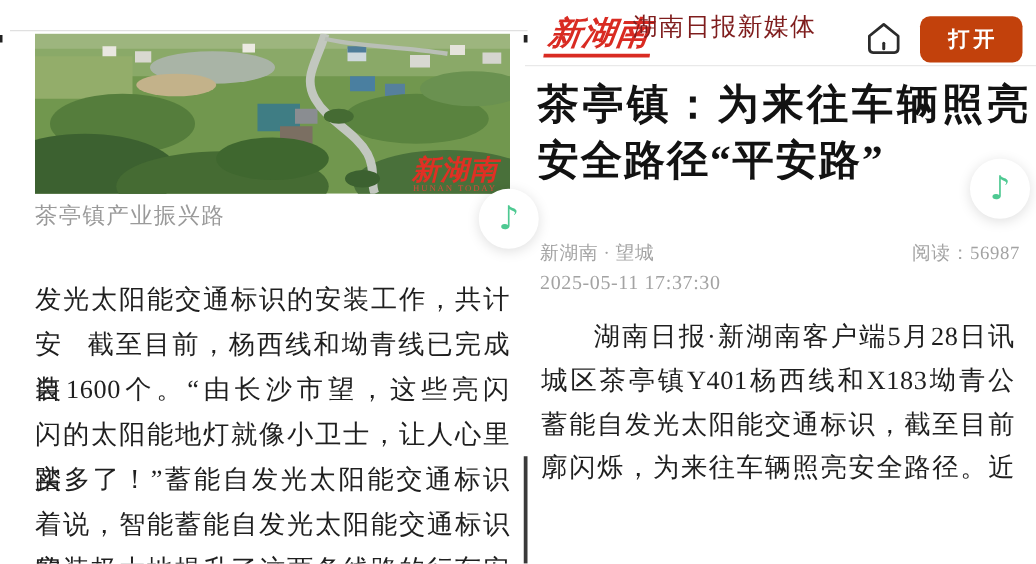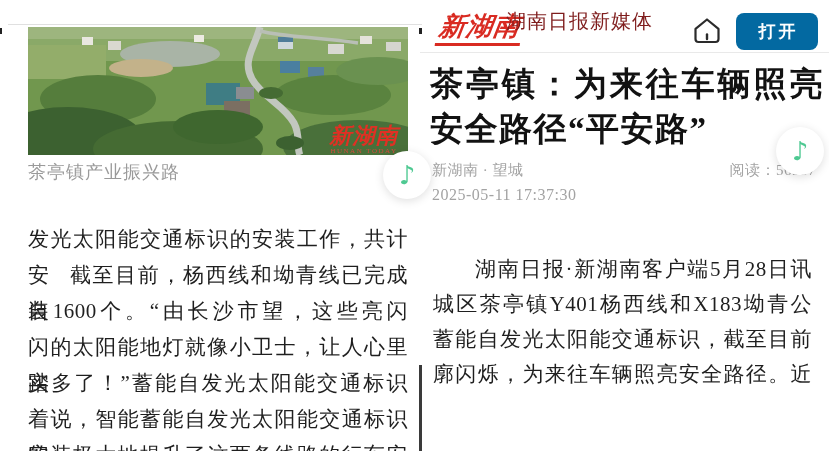--- a/index.html
+++ b/index.html
@@ -34,32 +34,32 @@
   .logo {
     left:437px; top:12px; font-size:26px; font-weight:900; font-style:italic;
     color:#d92b22; transform:skewX(-8deg); letter-spacing:1px;
     font-family:"Liberation Serif", serif; border-bottom:3px solid #d92b22;
     padding:0 2px 1px 2px; line-height:30px;
   }
   .brand { left:506px; top:8px; font-size:20px; color:#7f1d1d; letter-spacing:1px; }
   .home-btn { left:690px; top:14px; width:34px; height:34px; display:flex;
     align-items:center; justify-content:center; background:transparent; border:none; cursor:pointer; }
   .open-btn {
-    left:736px; top:13px; width:82px; height:37px; background:#0369a1; color:#ffffff;
+    left:736px; top:13px; width:82px; height:37px; background:#c2410c; color:#ffffff;
     border:none; border-radius:8px; font-size:17px; letter-spacing:3px; cursor:pointer;
     font-family:"Liberation Sans", sans-serif; font-weight:600;
     display:flex; align-items:center; justify-content:center; padding-left:3px;
   }
 
   
   .title {
     left:430px; top:62px; width:394px; font-size:33px; line-height:45px;
     font-weight:700; color:#121212; letter-spacing:1.5px; text-align:justify;
   }
-  .meta { font-size:15px; color:#a3a3a3; letter-spacing:0.5px; font-family:"Liberation Serif", serif; }
+  .meta { font-size:15px; color:#a3a3a3; letter-spacing:0.5px; font-family:"Liberation Serif", serif;margin-top:32px; }
   .source { left:432px; top:161px; }
   .reads  { left:640px; top:161px; width:176px; text-align:right; }
   .time   { left:432px; top:186px; font-size:16px; }
 
   
   .audio-btn {
     width:48px; height:48px; border-radius:50%; background:#ffffff; border:none;
     box-shadow:0 2px 10px rgba(0,0,0,0.13); cursor:pointer;
     display:flex; align-items:center; justify-content:center;
   }

